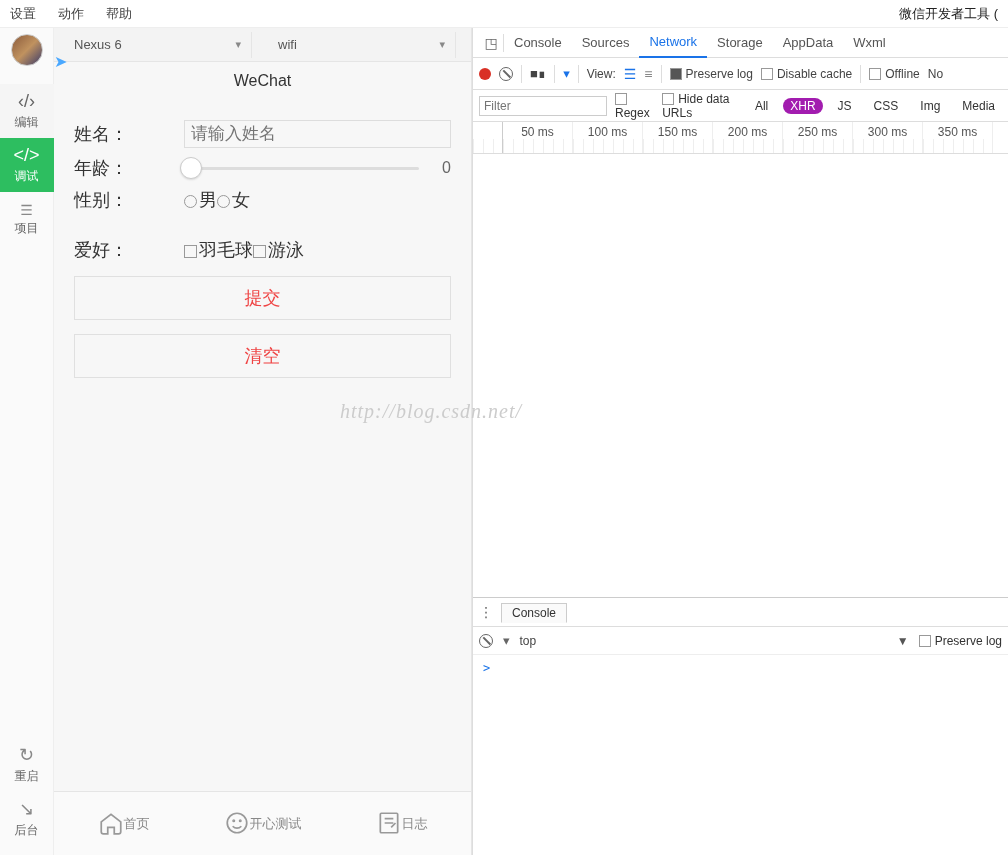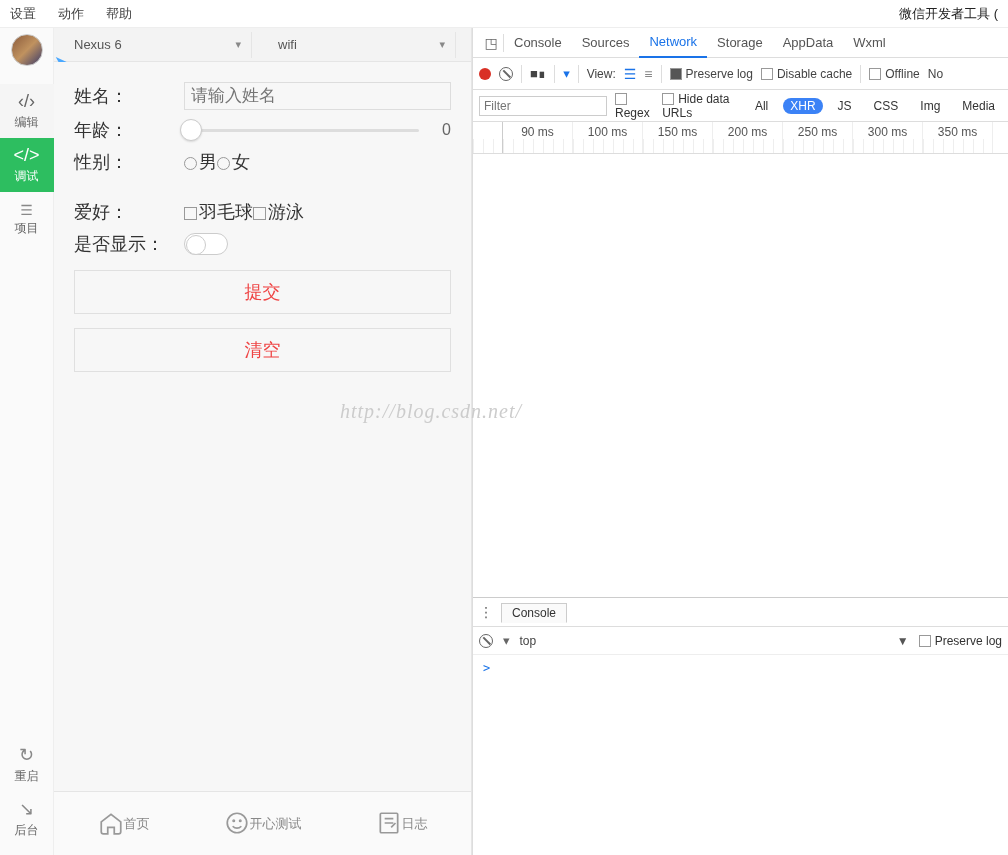--- a/index.html
+++ b/index.html
@@ -61,21 +61,21 @@
   .ban::after { content:""; position:absolute; left:2px; top:5.5px; width:10px; height:1.5px; background:#666; transform:rotate(45deg);}
   .cam { font-size:13px;}
   .sep { width:1px; height:18px; background:#ddd;}
   .funnel { color:#1a73e8; font-size:13px;}
   .view-ic { color:#1a73e8; font-size:14px;}
   .cb { width:12px; height:12px; border:1px solid #999; display:inline-block; vertical-align:middle; margin-right:4px;}
   .cb.checked { background:#555;}
   .dt-filter { height:32px; display:flex; align-items:center; border-bottom:1px solid #ddd; padding:0 6px; font-size:12px; gap:8px;}
   .filter-input { width:128px; height:20px; border:1px solid #ccc; padding:0 4px; font-size:12px; color:#999;}
   .pill { padding:1px 7px; border-radius:9px; font-size:12px; cursor:pointer;}
-  .pill.active { background:#3b82f6; color:#fff;}
+  .pill.active { background:#a21caf; color:#fff;}
   .dt-timeline { height:32px; display:flex; border-bottom:1px solid #ddd;}
   .tl-cell { flex:0 0 70px; text-align:center; font-size:12px; color:#555; border-right:1px solid #eee; display:flex; align-items:flex-start; justify-content:center; padding-top:3px; position:relative;}
   .tl-cell.first { flex:0 0 30px; border-right:1px solid #ccc;}
   .tl-cell::after{ content:""; position:absolute; bottom:0; left:0; right:0; height:14px; background:linear-gradient(to right,#eee 0,#eee 1px,transparent 1px); background-size:10px 100%;}
   .dt-body { flex:1; background:#fff;}
 
   .dt-console-header { height:30px; border-top:1px solid #ccc; border-bottom:1px solid #ddd; display:flex; align-items:center; padding:0 6px; gap:8px;}
   .three-dots { font-size:14px; color:#666; cursor:pointer;}
   .console-tab { border:1px solid #ccc; padding:2px 10px; font-size:12px; background:#fafafa; border-bottom-color:#fafafa; position:relative; top:1px;}
   .dt-console-bar { height:28px; border-bottom:1px solid #eee; display:flex; align-items:center; padding:0 6px; gap:10px; font-size:12px;}
@@ -129,20 +129,21 @@
         <span class="chev">▾</span>
       </div>
       <div class="sim-select">
         <span>wifi</span>
         <span class="chev">▾</span>
       </div>
     </div>
     <div style="position:relative;">
       <span class="cursor-pointer">➤</span>
     </div>
+    <div class="sim-title">WeChat</div>
 
     <div class="sim-body">
       <div class="form-row">
         <span class="lbl">姓名：</span>
         <input class="input" placeholder="请输入姓名" style="">
       </div>
       <div class="form-row">
         <span class="lbl">年龄：</span>
         <div class="slider-wrap">
           <div class="slider-track">
@@ -154,24 +155,20 @@
       <div class="form-row">
         <span class="lbl">性别：</span>
         <span><span class="radio"></span><span>男</span></span>
         <span><span class="radio"></span><span>女</span></span>
       </div>
       <div style="height:18px"></div>
       <div class="form-row">
         <span class="lbl">爱好：</span>
         <span><span class="chk"></span><span>羽毛球</span></span>
         <span><span class="chk"></span><span>游泳</span></span>
-      </div>
-      <div class="form-row">
-        <span class="lbl">是否显示：</span>
-        <span class="switch"></span>
       </div>
       <button class="big-btn">提交</button>
       <button class="big-btn">清空</button>
     </div>
 
     <div class="sim-tabbar">
       <div class="tab-item">
         <svg viewBox="0 0 24 24" fill="none" stroke="#999" stroke-width="1.6">
             <path d="M3 11l9-7 9 7v9a2 2 0 0 1-2 2h-4v-6h-6v6H5a2 2 0 0 1-2-2z"></path>
           </svg>
@@ -234,21 +231,21 @@
       <span class="pill">All</span>
       <span class="pill active">XHR</span>
       <span class="pill">JS</span>
       <span class="pill">CSS</span>
       <span class="pill">Img</span>
       <span class="pill">Media</span>
     </div>
 
     <div class="dt-timeline">
       <div class="tl-cell first"></div>
-      <div class="tl-cell">90 ms</div>
+      <div class="tl-cell">50 ms</div>
       <div class="tl-cell">100 ms</div>
       <div class="tl-cell">150 ms</div>
       <div class="tl-cell">200 ms</div>
       <div class="tl-cell">250 ms</div>
       <div class="tl-cell">300 ms</div>
       <div class="tl-cell">350 ms</div>
     </div>
 
     <div class="dt-body"></div>
 

